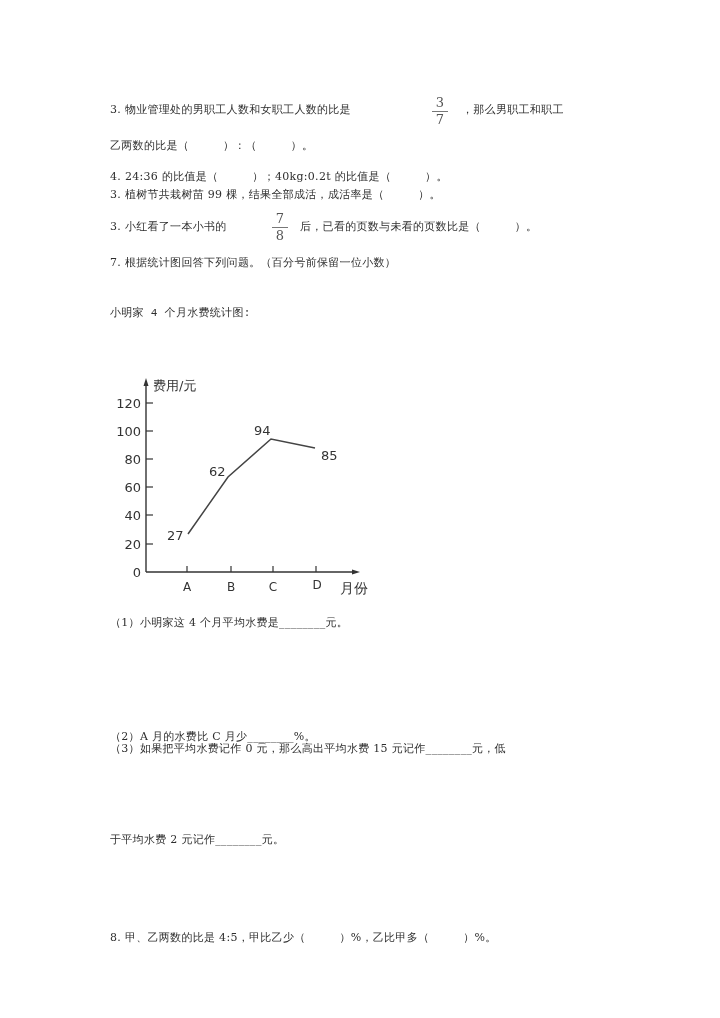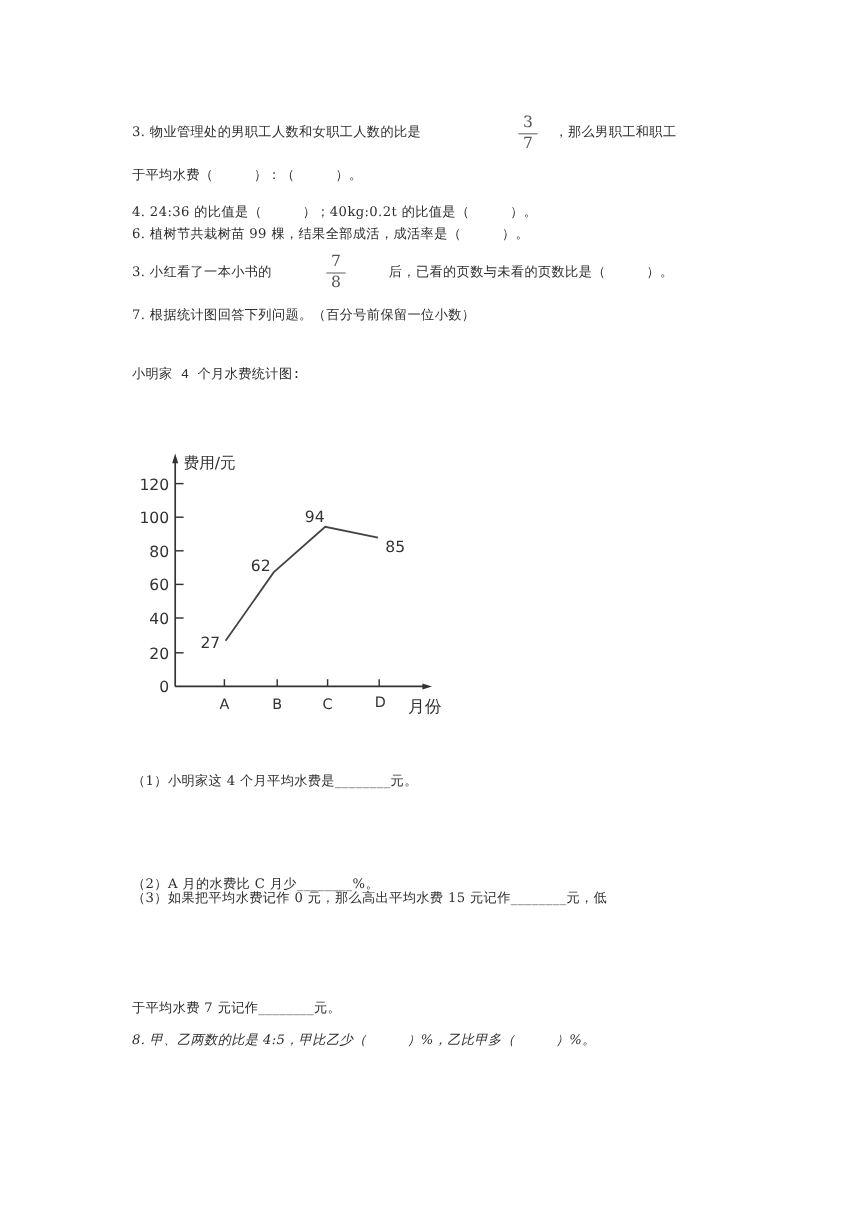--- a/index.html
+++ b/index.html
@@ -30,32 +30,32 @@
   <span>3. 物业管理处的男职工人数和女职工人数的比是</span>
 </div>
 <div class="frac" style="left:432px; top:96px;">
   <span class="num">3</span>
   <span class="bar"></span>
   <span class="den">7</span>
 </div>
 <div class="line" style="top:101px; left:462px;">
   <span>，那么男职工和职工</span>
 </div>
-<div class="line" style="top:137px;">于平均水费（　　　）：（　　　）。</div>
+<div class="line" style="top:137px;">乙两数的比是（　　　）：（　　　）。</div>
 
 <div class="line" style="top:168px;">4. 24:36 的比值是（　　　）；40kg:0.2t 的比值是（　　　）。</div>
-<div class="line" style="top:186px;">6. 植树节共栽树苗 99 棵，结果全部成活，成活率是（　　　）。</div>
+<div class="line" style="top:186px;">3. 植树节共栽树苗 99 棵，结果全部成活，成活率是（　　　）。</div>
 
 <div class="line" style="top:218px;">3. 小红看了一本小书的</div>
 <div class="frac" style="left:272px; top:212px;">
   <span class="num">7</span>
   <span class="bar"></span>
   <span class="den">8</span>
 </div>
-<div class="line" style="top:218px; left:324px;">后，已看的页数与未看的页数比是（　　　）。</div>
+<div class="line" style="top:218px; left:300px;">后，已看的页数与未看的页数比是（　　　）。</div>
 
 <div class="line" style="top:254px;">7. 根据统计图回答下列问题。（百分号前保留一位小数）</div>
 <div class="line" style="top:304px;font-family:Liberation Mono, monospace;">小明家 4 个月水费统计图:</div>
 
 <svg class="chart" width="720" height="1018" viewBox="0 0 720 1018">
 
   <line x1="146" y1="572" x2="146" y2="384" stroke="#333" stroke-width="1.4"></line>
   <polygon points="146,378 143.5,386 148.5,386" fill="#333"></polygon>
 
   <line x1="146" y1="572" x2="354" y2="572" stroke="#333" stroke-width="1.4"></line>
@@ -97,18 +97,18 @@
   <polyline points="188,534 228,477 271,439 315,448" fill="none" stroke="#444" stroke-width="1.5"></polyline>
 
   <g font-size="13">
     <text x="167" y="540">27</text>
     <text x="209" y="476">62</text>
     <text x="254" y="435">94</text>
     <text x="321" y="460">85</text>
   </g>
 </svg>
 
-<div class="line" style="top:642px;">（1）小明家这 4 个月平均水费是________元。</div>
+<div class="line" style="top:614px;">（1）小明家这 4 个月平均水费是________元。</div>
 <div class="line" style="top:728px;">（2）A 月的水费比 C 月少________%。</div>
 <div class="line" style="top:740px;">（3）如果把平均水费记作 0 元，那么高出平均水费 15 元记作________元，低</div>
-<div class="line" style="top:831px;">于平均水费 7 元记作________元。</div>
+<div class="line" style="top:831px;">于平均水费 2 元记作________元。</div>
 
-<div class="line" style="top:858px;font-style:italic;">8. 甲、乙两数的比是 4:5，甲比乙少（　　　）%，乙比甲多（　　　）%。</div>
+<div class="line" style="top:929px;">8. 甲、乙两数的比是 4:5，甲比乙少（　　　）%，乙比甲多（　　　）%。</div>
 
 </body></html>

